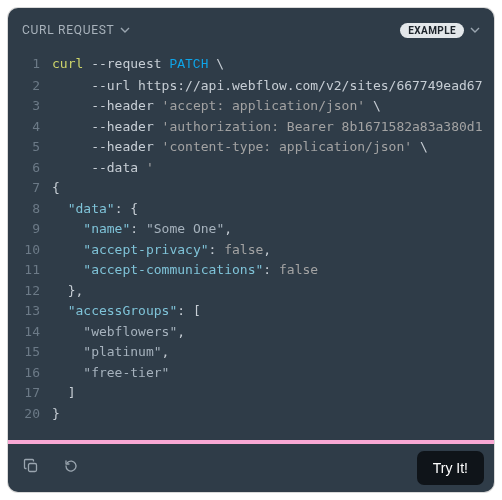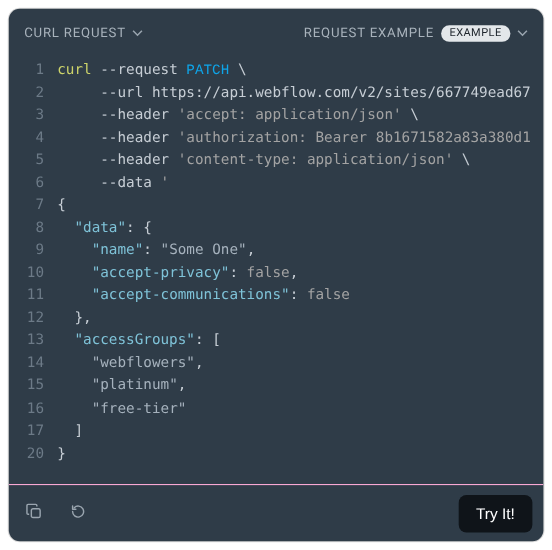--- a/index.html
+++ b/index.html
@@ -34,21 +34,21 @@
     gap: 6px;
     cursor: pointer;
     user-select: none;
   }
   .chev { width: 10px; height: 10px; display: inline-block; }
   .chev svg { display: block; }
   .pill {
     background: #e3e7ea;
     color: #1d242b;
     font-size: 10px;
-    font-weight: 400;
+    font-weight: 700;
     padding: 2px 8px;
     border-radius: 9px;
     letter-spacing: .04em;
   }
   .code-wrap {
     flex: 1;
     overflow: hidden;
     padding: 2px 0;
   }
   .code-row {
@@ -75,21 +75,21 @@
   .k-meth { color: #0ea5e9; font-family: Liberation Mono, monospace; }
   .k-str { color: #a3a3a3; }   
   .k-url { color: #c7ced5; }
   .k-punc { color: #c7ced5; }
   .k-key { color: #7fc3d8; }   
   .k-skey { color: #a6b2bd; }
   .k-bool { color: #a3a3a3; }
 
   .footer {
     height: 52px;
-    border-top: 1px solid #f9a8d4;
+    border-top: 4px solid #f9a8d4;
     display: flex;
     align-items: center;
     justify-content: space-between;
     padding: 0 10px;
   }
   .footer-left {
     display: flex;
     align-items: center;
     gap: 14px;
   }
@@ -121,21 +121,20 @@
   <div class="header">
     <div class="hdr-left">
       <span>CURL REQUEST</span>
       <span class="chev">
         <svg viewBox="0 0 10 10" width="10" height="10">
             <path d="M1 3 L5 7 L9 3" fill="none" stroke="#9aa5af" stroke-width="1.4"></path>
           </svg>
       </span>
     </div>
     <div class="hdr-right">
-      <span>REQUEST EXAMPLE</span>
       <span class="pill">EXAMPLE</span>
       <span class="chev">
         <svg viewBox="0 0 10 10" width="10" height="10">
             <path d="M1 3 L5 7 L9 3" fill="none" stroke="#9aa5af" stroke-width="1.4"></path>
           </svg>
       </span>
     </div>
   </div>
 
   <div class="code-wrap">

